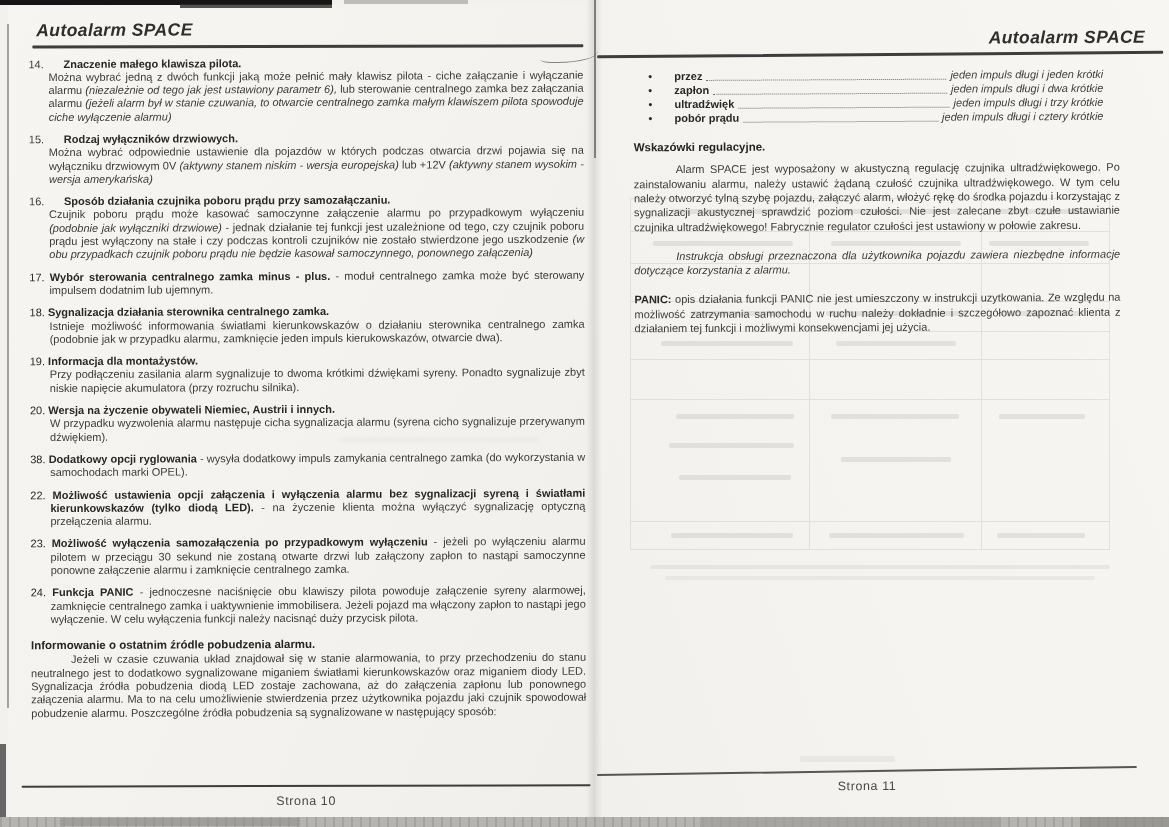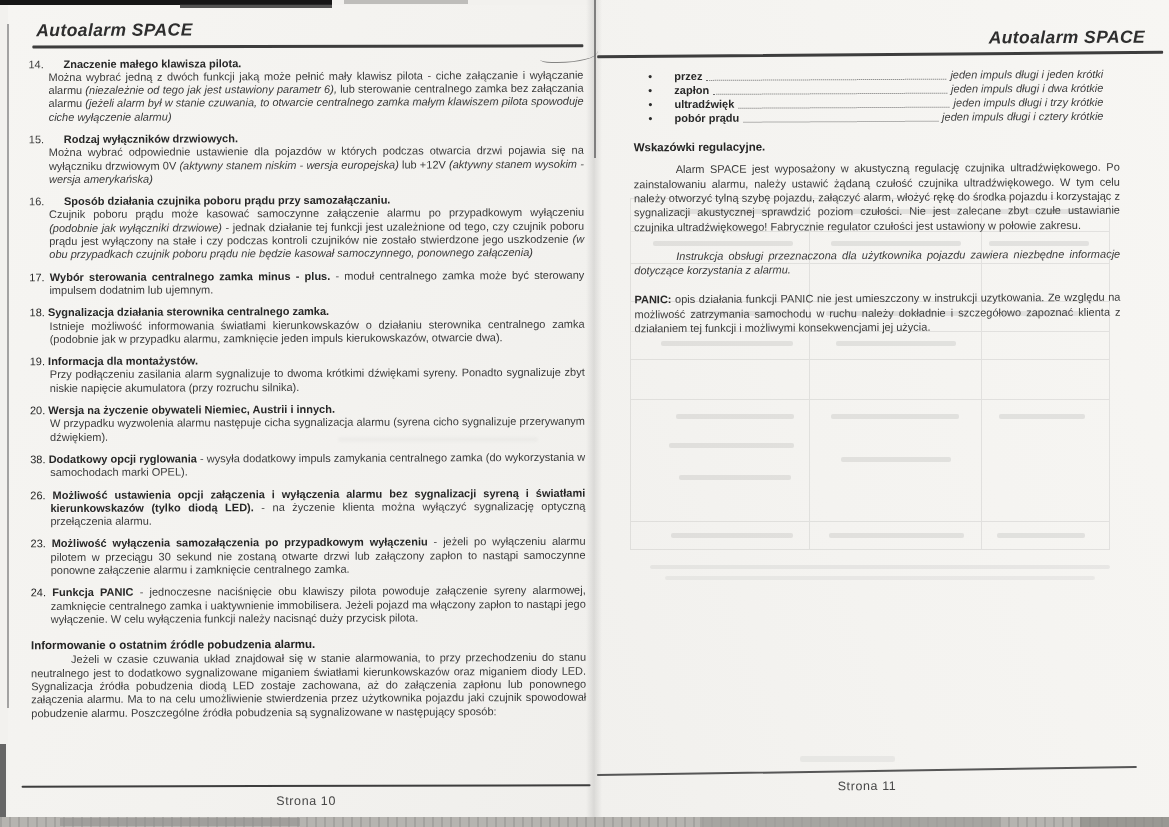--- a/index.html
+++ b/index.html
@@ -127,21 +127,21 @@
             <div class="item-body"><span>Przy podłączeniu zasilania alarm sygnalizuje to dwoma krótkimi dźwiękami syreny. Ponadto sygnalizuje zbyt niskie napięcie akumulatora (przy rozruchu silnika).</span></div>
           </div>
           <div class="item">
             <div class="hangline"><span class="numb">20. </span><span class="hd">Wersja na życzenie obywateli Niemiec, Austrii i innych.</span></div>
             <div class="item-body"><span>W przypadku wyzwolenia alarmu następuje cicha sygnalizacja alarmu (syrena cicho sygnalizuje przerywanym dźwiękiem).</span></div>
           </div>
           <div class="item">
             <div class="hangline"><span class="numb">38. </span><span class="hd">Dodatkowy opcji ryglowania</span><span> - wysyła dodatkowy impuls zamykania centralnego zamka (do wykorzystania w samochodach marki OPEL).</span></div>
           </div>
           <div class="item">
-            <div class="hangline"><span class="numb">26. </span><span class="hd">Możliwość ustawienia opcji załączenia i wyłączenia alarmu bez  sygnalizacji  syreną  i światłami kierunkowskazów (tylko diodą LED).</span><span> - na życzenie klienta można wyłączyć sygnalizację optyczną przełączenia alarmu.</span></div>
+            <div class="hangline"><span class="numb">22. </span><span class="hd">Możliwość ustawienia opcji załączenia i wyłączenia alarmu bez  sygnalizacji  syreną  i światłami kierunkowskazów (tylko diodą LED).</span><span> - na życzenie klienta można wyłączyć sygnalizację optyczną przełączenia alarmu.</span></div>
           </div>
           <div class="item">
             <div class="hangline"><span class="numb">23. </span><span class="hd">Możliwość wyłączenia samozałączenia po przypadkowym wyłączeniu</span><span> - jeżeli po wyłączeniu alarmu pilotem w przeciągu 30 sekund nie zostaną otwarte drzwi lub załączony zapłon to nastąpi samoczynne ponowne załączenie alarmu i zamknięcie centralnego zamka.</span></div>
           </div>
           <div class="item">
             <div class="hangline"><span class="numb">24. </span><span class="hd">Funkcja PANIC</span><span> - jednoczesne naciśnięcie obu klawiszy pilota powoduje załączenie syreny alarmowej, zamknięcie centralnego zamka i uaktywnienie immobilisera. Jeżeli pojazd ma włączony zapłon to nastąpi jego wyłączenie.  W celu wyłączenia funkcji należy nacisnąć duży przycisk pilota.</span></div>
           </div>
         </div>
       <div class="lp-section">
         <div class="sec-head">Informowanie o ostatnim źródle pobudzenia alarmu.</div>

